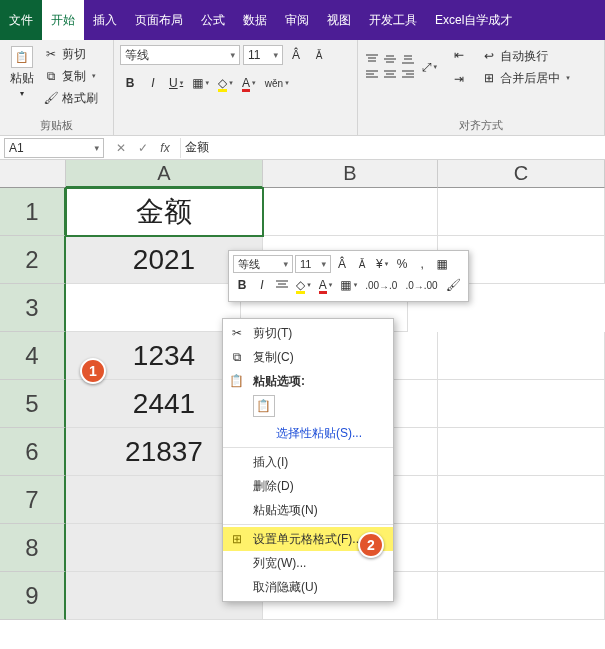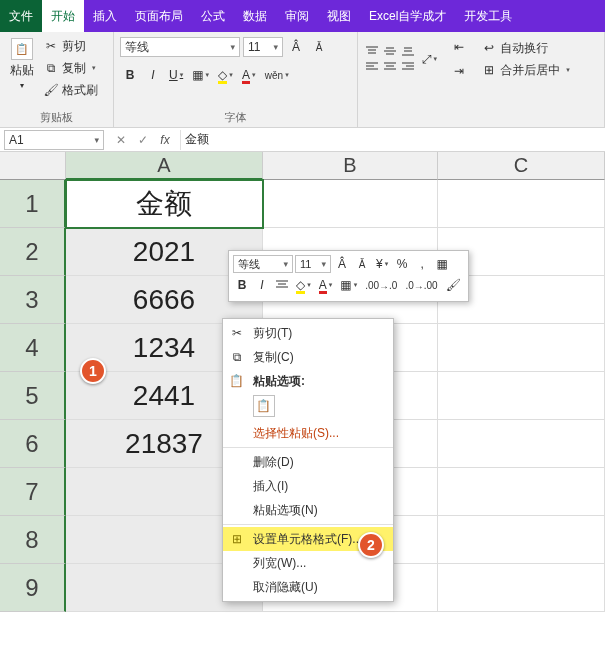--- a/index.html
+++ b/index.html
@@ -1,19 +1,19 @@
 <!DOCTYPE html>
 <html><head>
   <meta charset="utf-8">
   <style>
     * { margin:0; padding:0; box-sizing:border-box; font-family:"Microsoft YaHei","Segoe UI",sans-serif; }
     body { width:605px; height:649px; background:#fff; overflow:hidden; font-size:12px; color:#333; position:relative; }
 
     
-    .tabs { display:flex; background:#6d28d9; height:32px; align-items:stretch; }
+    .tabs { display:flex; background:#4c1d95; height:40px; align-items:stretch; }
     .tab { padding:0 9px; color:#fff; font-size:12px; display:flex; align-items:center; cursor:pointer; }
     .tab.file { background:#0b6336; }
     .tab.active { background:#fff; color:#0b7340;text-align:right; }
 
     
     .ribbon { display:flex; background:#f1f1f1; border-bottom:1px solid #d4d4d4; height:96px; }
     .group { border-right:1px solid #d4d4d4; padding:4px 6px 2px; display:flex; flex-direction:column; justify-content:space-between; }
     .group-label { font-size:11px; color:#666; text-align:center; margin-top:2px; }
     .group-items { display:flex; gap:4px; align-items:flex-start; }
     .btn-big { display:flex; flex-direction:column; align-items:center; gap:2px; padding:2px 4px; }
@@ -54,21 +54,21 @@
     
     .mini-tb { position:absolute; left:228px; top:250px; background:#fff; border:1px solid #bfbfbf; box-shadow:2px 2px 6px rgba(0,0,0,0.25); padding:4px; z-index:10; }
     .mini-tb .row { gap:2px; margin-bottom:3px; }
     .mini-tb .combo { height:18px; font-size:11px; }
     .mini-tb .rb { height:18px; min-width:18px; font-size:12px; }
 
     
     .ctx { position:absolute; left:222px; top:318px; width:172px; background:#fff; border:1px solid #bfbfbf; box-shadow:2px 2px 8px rgba(0,0,0,0.3); padding:2px 0; z-index:10; }
     .ctx-item { display:flex; align-items:center; height:24px; padding:0 8px 0 30px; position:relative; font-size:12px; color:#333; }
     .ctx-item.hl { background:#fff26b; }
-    .ctx-item.dis { color:#c2410c; }
+    .ctx-item.dis { color:#1d4ed8;justify-content:center; }
     .ctx-item .ico { position:absolute; left:6px; width:16px; height:16px; display:flex; align-items:center; justify-content:center; font-size:12px; }
     .ctx-sep { border-top:1px solid #e0e0e0; margin:2px 0; }
     .ctx .sub { display:flex; gap:4px; padding:2px 0 4px 30px; }
     .ctx .sub .pb { width:22px; height:22px; border:1px solid #c0c0c0; display:flex; align-items:center; justify-content:center; }
 
     
     .ann { position:absolute; width:26px; height:26px; border-radius:50%; background:#e2552c; border:2px solid #fff; color:#fff; font-weight:bold; display:flex; align-items:center; justify-content:center; font-size:14px; z-index:20; box-shadow:0 1px 3px rgba(0,0,0,0.4); }
 
     
     .al svg { width:12px; height:10px; }
@@ -79,22 +79,22 @@
 
 <div class="tabs">
   <div class="tab file">文件</div>
   <div class="tab active">开始</div>
   <div class="tab">插入</div>
   <div class="tab">页面布局</div>
   <div class="tab">公式</div>
   <div class="tab">数据</div>
   <div class="tab">审阅</div>
   <div class="tab">视图</div>
+  <div class="tab">开发工具</div>
   <div class="tab">Excel自学成才</div>
-  <div class="tab">开发工具</div>
 </div>
 
 <div class="ribbon">
 
   <div class="group" style="width:114px;">
     <div class="group-items">
       <div class="btn-big">
         <span class="ico">📋</span>
         <span>粘贴</span>
         <span style="font-size:8px;">▾</span>
@@ -146,21 +146,20 @@
             <span style="position:relative;">◇<span style="position:absolute;left:0;right:0;bottom:-2px;height:3px;background:#ffeb00;"></span></span>
           </div>
         <div class="rb drop-ind">
             <span style="position:relative;">A<span style="position:absolute;left:0;right:0;bottom:-2px;height:3px;background:#d22;"></span></span>
           </div>
         <div class="rb drop-ind">
             <span style="font-size:10px;">wěn</span>
           </div>
       </div>
     </div>
-    <div class="group-label">字体</div>
   </div>
 
   <div class="group" style="flex:1;">
     <div class="stack" style="gap:6px;">
       <div class="row">
         <div class="align-grid">
           <div class="align-btn al">
               <svg>
                 <line x1="0" y1="1" x2="12" y2="1"></line>
                 <line x1="2" y1="4" x2="10" y2="4"></line>
@@ -219,20 +218,21 @@
               <span class="ico">↩</span>
               <span>自动换行</span>
             </div>
           <div class="stack-item drop-ind">
               <span class="ico">⊞</span>
               <span>合并后居中</span>
             </div>
         </div>
       </div>
     </div>
+    <div class="group-label">对齐方式</div>
   </div>
 </div>
 
 <div class="fx-bar">
   <div class="namebox">
       <span>A1</span>
       <span class="arr">▾</span>
     </div>
   <div class="fx-btns">
     <div class="fx-btn">
@@ -263,21 +263,20 @@
         <div class="cell wC"></div>
       </div>
       <div class="row-line">
         <div class="row-h sel">2</div>
         <div class="cell wA sel-col">2021</div>
         <div class="cell wB"></div>
         <div class="cell wC"></div>
       </div>
       <div class="row-line">
         <div class="row-h sel">3</div>
-        <div class="cell wA sel-col">6666</div>
         <div class="cell wB"></div>
         <div class="cell wC"></div>
       </div>
       <div class="row-line">
         <div class="row-h sel">4</div>
         <div class="cell wA sel-col">1234</div>
         <div class="cell wB"></div>
         <div class="cell wC"></div>
       </div>
       <div class="row-line">
@@ -381,24 +380,24 @@
   <div class="sub">
     <div class="pb">
         <span>📋</span>
       </div>
   </div>
   <div class="ctx-item dis">
       <span>选择性粘贴(S)...</span>
     </div>
   <div class="ctx-sep"></div>
   <div class="ctx-item">
+      <span>插入(I)</span>
+    </div>
+  <div class="ctx-item">
       <span>删除(D)</span>
-    </div>
-  <div class="ctx-item">
-      <span>插入(I)</span>
     </div>
   <div class="ctx-item">
       <span>粘贴选项(N)</span>
     </div>
   <div class="ctx-sep"></div>
   <div class="ctx-item hl">
       <span class="ico" style="color:#8a7a00;">⊞</span>
       <span>设置单元格格式(F)...</span>
     </div>
   <div class="ctx-item">

